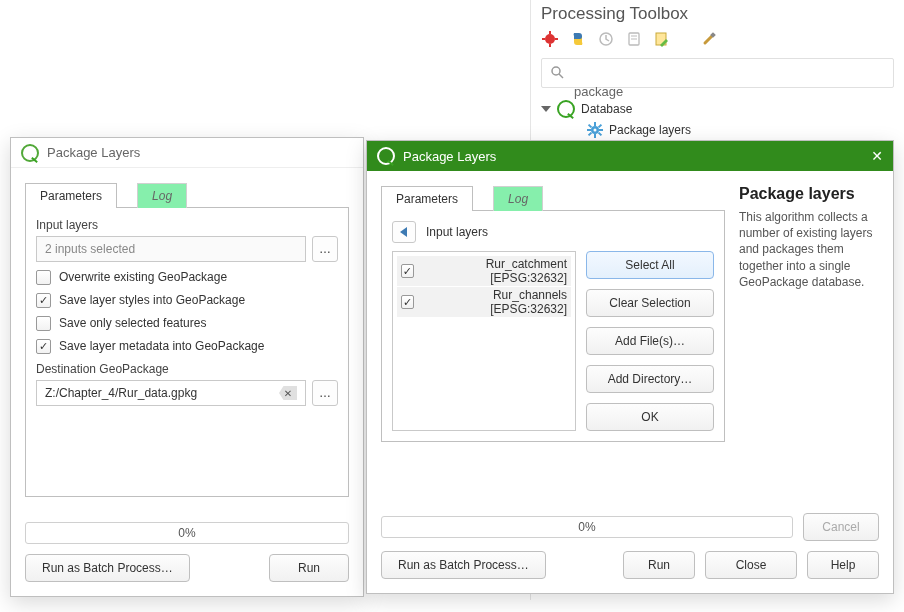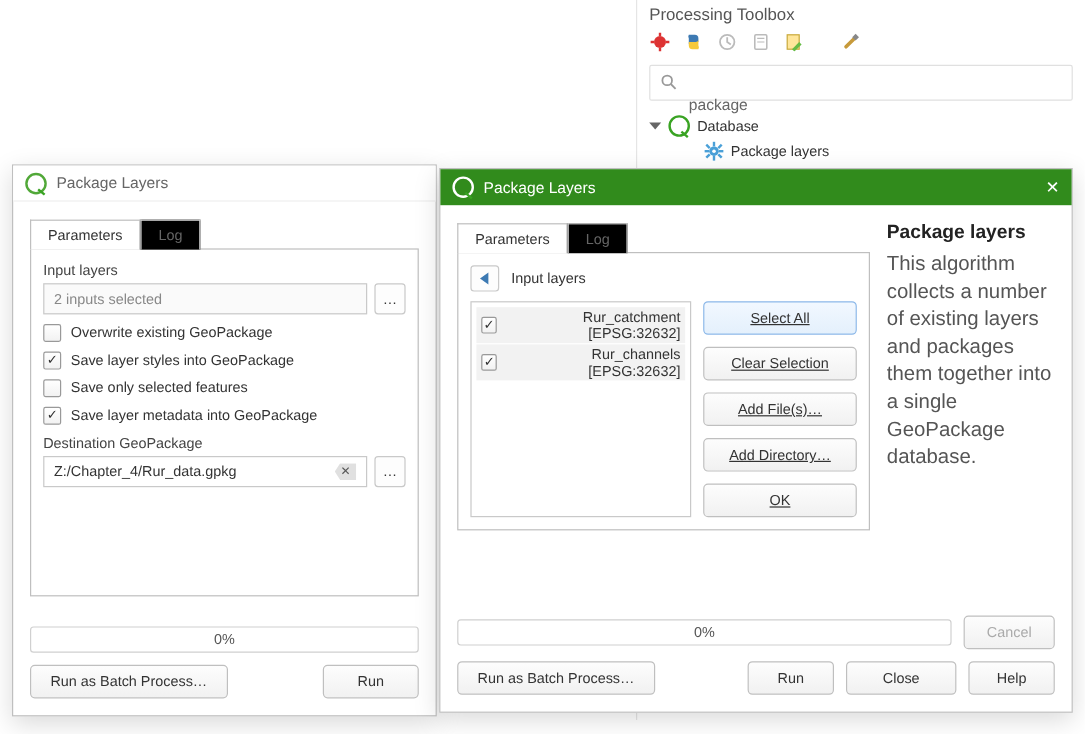--- a/index.html
+++ b/index.html
@@ -1,65 +1,65 @@
 <!DOCTYPE html>
 <html><head>
 <meta charset="utf-8">
 <style>
   * { box-sizing: border-box; }
   body { margin:0; font-family: "Segoe UI", Tahoma, sans-serif; font-size:12px; color:#333; background:#fff; width:904px; height:612px; position:relative; overflow:hidden;}
   .toolbox { position:absolute; left:530px; top:0; width:374px; height:600px; border-left:1px solid #e5e5e5;}
-  .toolbox-title { padding:4px 10px 2px; color:#555; font-size:14px;}
+  .toolbox-title { padding:4px 10px 2px; color:#555; font-size:17px;}
   .toolbox-icons { padding:4px 10px 6px; display:flex; gap:10px; align-items:center;}
   .toolbox-icons span { display:inline-flex; width:18px; height:18px; align-items:center; justify-content:center;}
   .toolbox-search { margin:4px 10px; height:30px; border:1px solid #e0e0e0; border-radius:2px; display:flex; align-items:center; padding:0 8px; gap:8px;}
   .toolbox-search input { border:none; outline:none; flex:1; font-size:13px; color:#666; background:transparent;margin-top:36px;}
   .tree { padding:6px 10px;}
   .tree-row { display:flex; align-items:center; gap:6px; padding:2px 0;}
   .qgis-q { display:inline-flex; width:18px; height:18px; border-radius:50%; border:2px solid #39a323; position:relative;}
   .qgis-q::after { content:""; position:absolute; right:-1px; bottom:-1px; width:7px; height:2px; background:#39a323; transform:rotate(40deg);}
   .gear-blue { display:inline-flex; width:16px; height:16px;}
   .tri { width:0;height:0;border-left:5px solid transparent;border-right:5px solid transparent;border-top:6px solid #666; display:inline-block;}
   .dialog { position:absolute; background:#fff; border:1px solid #bfbfbf; box-shadow:0 6px 20px rgba(0,0,0,0.15);}
   #dlg1 { left:10px; top:137px; width:354px; height:460px;}
   #dlg2 { left:366px; top:140px; width:528px; height:454px;}
   .titlebar { height:30px; display:flex; align-items:center; padding:0 10px; gap:8px; font-size:13px;}
   #dlg1 .titlebar { background:#fff; border-bottom:1px solid #eee; color:#666;}
   #dlg2 .titlebar { background:#318b1c; color:#fff;}
   .titlebar .spacer{flex:1;}
   .close-x { font-size:14px; cursor:pointer;}
   .dlg-body { position:absolute; top:30px; left:0; right:0; bottom:0; padding:14px;}
-  .tabs { display:flex;}
+  .tabs { display:flex;gap:20px;}
   .tab { padding:5px 14px; border:1px solid #bfbfbf; border-bottom:none; background:#fff; font-size:12px; position:relative; top:1px; cursor:pointer;}
-  .tab.inactive { background:#000000; border-color:#d0d0d0; color:#666;}
+  .tab.inactive { background:#86efac; border-color:#d0d0d0; color:#666;font-style:italic;}
   .tabpane { border:1px solid #bfbfbf; padding:10px; background:#fff;}
   .label { color:#444; margin-bottom:4px;}
   .row { display:flex; gap:6px; align-items:center;}
   .textbox { flex:1; height:26px; border:1px solid #c9c9c9; padding:0 8px; display:flex; align-items:center; background:#fff;}
   .textbox.readonly { color:#888; background:#fafafa;}
   .small-btn { width:26px; height:26px; border:1px solid #c9c9c9; border-radius:3px; display:flex; align-items:center; justify-content:center; background:#fdfdfd; cursor:pointer;}
   .check { display:flex; align-items:flex-start; gap:8px; margin:8px 0; color:#333;}
   .checkbox { width:15px; height:15px; border:1px solid #999; border-radius:2px; display:inline-flex; align-items:center; justify-content:center; font-size:11px; color:#333; background:linear-gradient(#fff,#f2f2f2);}
   .checkbox.checked::after{content:"✓"; line-height:1;}
   .button { height:28px; padding:0 16px; border:1px solid #bfbfbf; border-radius:4px; background:linear-gradient(#fdfdfd,#f1f1f1); display:inline-flex; align-items:center; justify-content:center; cursor:pointer; font-size:12px;}
   .button.primary{ border-color:#8ab7e9; background:linear-gradient(#f2f8ff,#e4f0fc);}
   .button.disabled{ color:#aaa; cursor:default;}
   .progress { height:22px; border:1px solid #d0d0d0; border-radius:3px; display:flex; align-items:center; justify-content:center; color:#555; background:#fff;}
   #dlg2 .left-col { flex:1; border:1px solid #bfbfbf; padding:10px; background:#fff; display:flex; flex-direction:column;}
   .back-row { display:flex; align-items:center; gap:10px; margin-bottom:8px;}
   .back-tri { display:inline-flex; width:24px; height:22px; border:1px solid #c9c9c9; border-radius:3px; align-items:center; justify-content:center; background:#fdfdfd; cursor:pointer;}
   .layer-pick { flex:1; display:flex; gap:10px;text-align:right;}
   .layer-list { flex:1; border:1px solid #c9c9c9; background:#fff; padding:4px;}
   .layer-item { display:flex; align-items:center; gap:6px; background:#f2f2f2; margin-bottom:1px; padding:1px 4px;}
   .layer-item .checkbox{width:14px;height:14px;}
-  .side-btns { width:128px; display:flex; flex-direction:column; gap:10px;text-decoration:underline;}
+  .side-btns { width:128px; display:flex; flex-direction:column; gap:10px;}
   .side-btns .button{width:100%;}
   .right-col { width:140px;}
   .right-col h3{ margin:0 0 6px; font-size:16px; font-weight:600; color:#222;}
-  .right-col p{ margin:0; font-size:17px; color:#555; line-height:1.35;}
+  .right-col p{ margin:0; font-size:12px; color:#555; line-height:1.35;}
   .dlg-footer { position:absolute; left:14px; right:14px; bottom:14px;}
   .footer-row { display:flex; align-items:center; gap:10px;}
   .footer-row .spacer{flex:1;}
   #dlg2 .left-col-wrap { position:absolute; top:14px; left:14px; right:168px; bottom:76px;}
   #dlg2 .right-col { position:absolute; top:14px; right:14px; bottom:76px;}
   .clear-x { display:inline-flex; width:18px; height:14px; background:#e0e0e0; clip-path: polygon(25% 0, 100% 0, 100% 100%, 25% 100%, 0 50%); align-items:center; justify-content:center; font-size:10px; color:#555;}
   #dlg1 .tabpane{height:290px;}
 </style>
 </head>
 <body>

